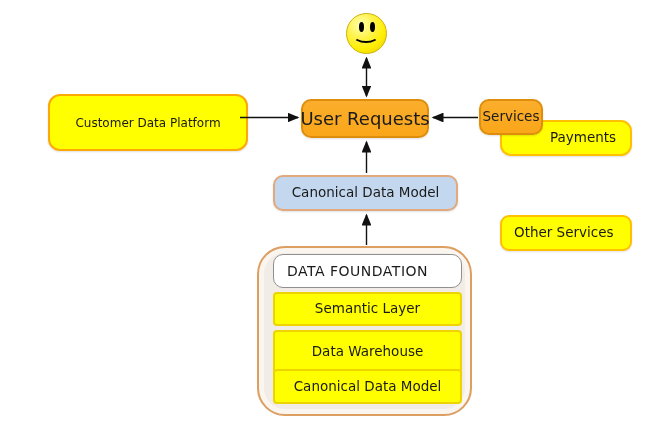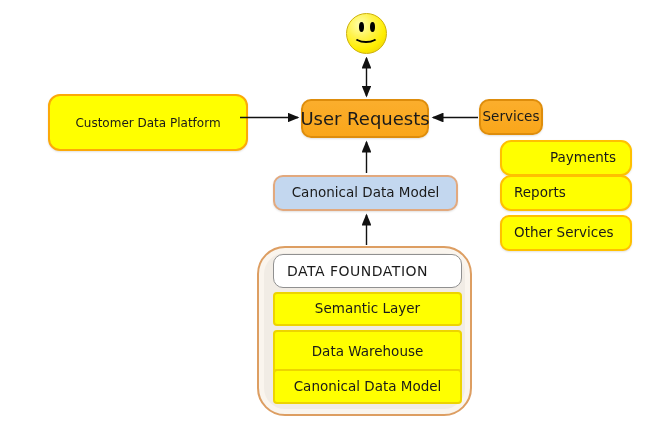--- a/index.html
+++ b/index.html
@@ -33,21 +33,21 @@
                 background: linear-gradient(#fbae2c, var(--orange));
                 border: 2px solid var(--orange-border); border-radius: 10px;
                 font-size: 18px; z-index: 2; }
   .services   { left: 479px; top: 99px;  width: 64px;  height: 36px;
                 background: linear-gradient(#fbae2c, var(--orange));
                 border: 2px solid var(--orange-border); border-radius: 10px;
                 z-index: 3; }
   .sub        { left: 500px; width: 132px; height: 36px;
                 background: var(--yellow); border: 2px solid var(--gold-border);
                 border-radius: 11px; padding-left: 12px; z-index: 1; }
-  .payments   { top: 140px; padding-left: 48px; }
+  .payments   { top: 120px; padding-left: 48px; }
   .reports    { top: 175px; }
   .other      { top: 215px; border-radius: 9px; }
   .cdm-blue   { left: 273px; top: 175px; width: 185px; height: 36px;
                 background: var(--blue-fill); border: 2.5px solid var(--blue-border);
                 border-radius: 10px; }
   .df-container {
     position: absolute; left: 257px; top: 246px; width: 215px; height: 170px;
     box-sizing: border-box; background: var(--container-fill);
     border: 2px solid var(--container-border); border-radius: 28px;
     box-shadow: inset 0 0 0 5px #faf5ee;
@@ -97,21 +97,20 @@
   </div>
 
   <div class="node cdp">Customer Data Platform</div>
 
   <div class="node ur">User Requests</div>
 
   <div class="node services">Services</div>
 
   <div class="node sub payments left-align">Payments</div>
 
-  <div class="node sub reports left-align">Reports</div>
 
   <div class="node sub other left-align">Other Services</div>
 
   <div class="node cdm-blue">Canonical Data Model</div>
 
   <div class="df-container"></div>
 
   <div class="node df-title left-align">DATA FOUNDATION</div>
 
   <div class="node layer layer-0">Semantic Layer</div>

